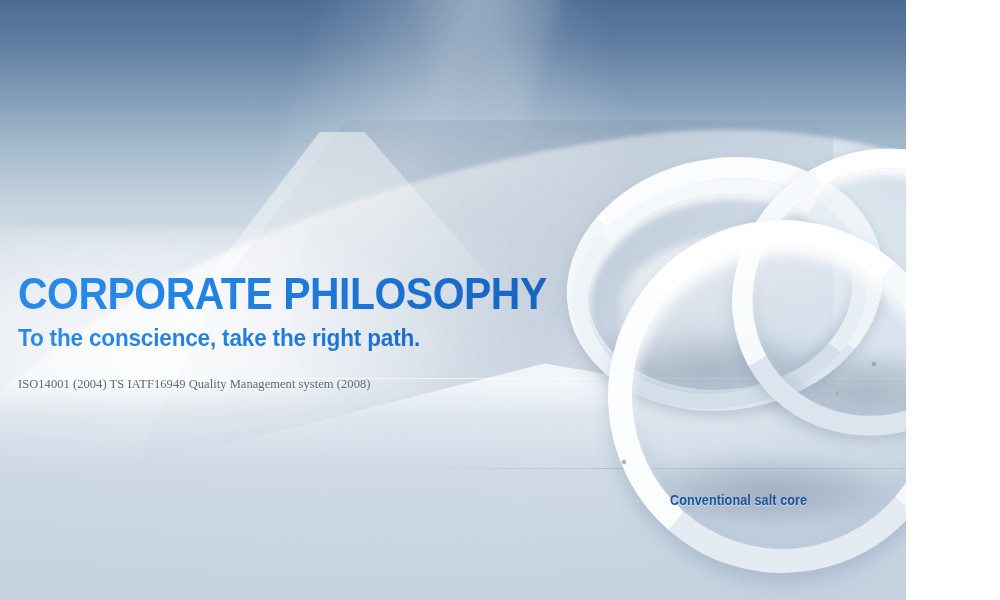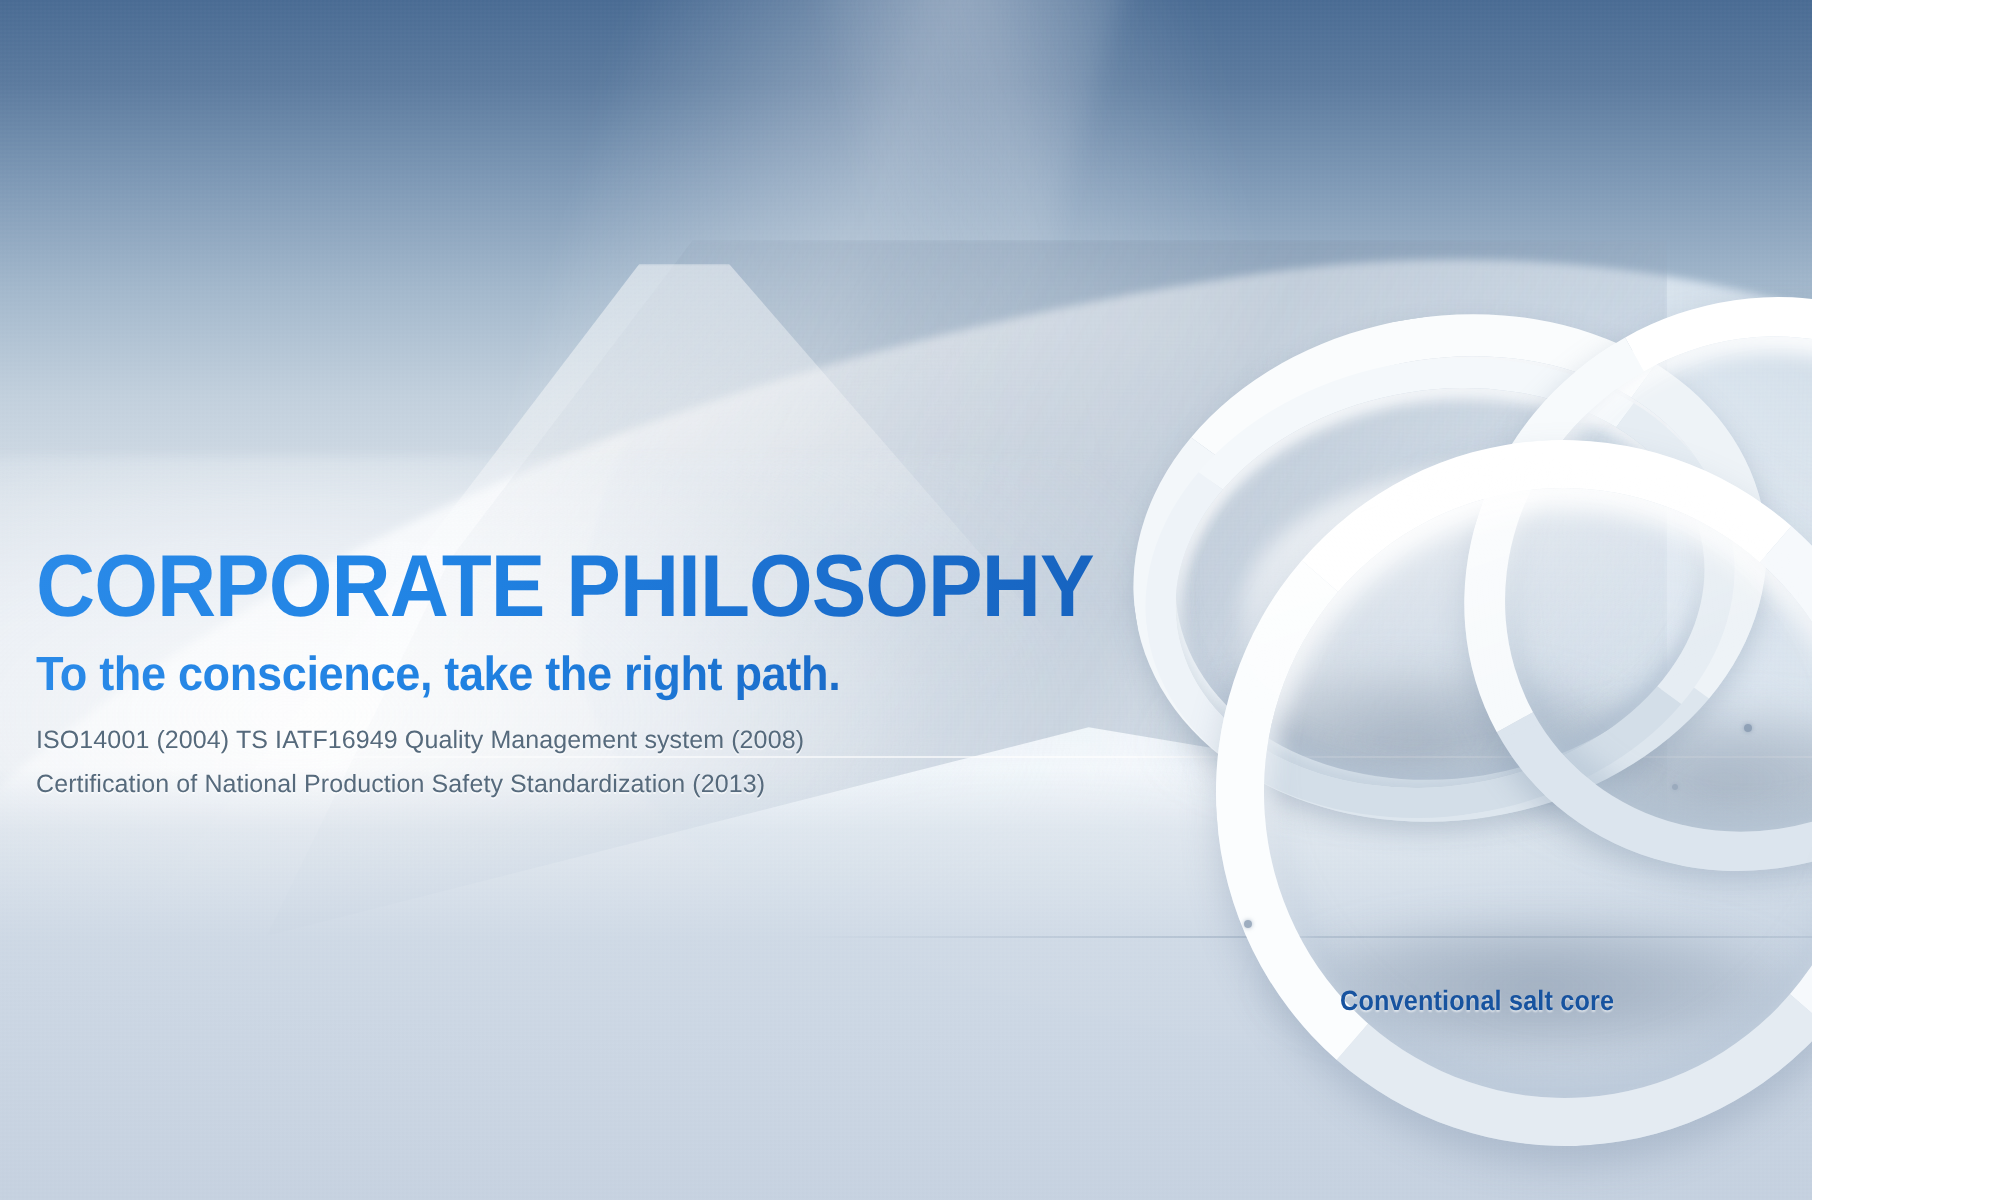--- a/index.html
+++ b/index.html
@@ -287,21 +287,21 @@
     transform: scaleX(0.94);
     transform-origin: left center;
     white-space: nowrap;
     background-image: linear-gradient(100deg, #2a8ae8 0%, #2081e1 38%, #1a6bc8 70%, #14529f 100%);
     -webkit-background-clip: text;
     background-clip: text;
     color: transparent;
     -webkit-text-fill-color: transparent;
   }
 
-  .certs { margin-top: 8px; }
+  .certs { margin-top: 22px; font-family: Liberation Serif, serif; }
   .cert-line {
     font-size: 12.5px;
     line-height: 22px;
     color: #566a7c;
     letter-spacing: 0.05px;
     white-space: nowrap;
     text-shadow: 0 1px 0 rgba(255,255,255,0.6);
   }
 
   
@@ -353,19 +353,18 @@
     <div class="pinhole ph-3"></div>
   </div>
 
   <div class="text-block">
     <h1 class="headline">CORPORATE PHILOSOPHY</h1>
 
     <p class="subhead">To the conscience, take the right path.</p>
 
     <div class="certs">
       <div class="cert-line">ISO14001 (2004)  TS IATF16949 Quality Management system (2008)</div>
-      <div class="cert-line">Certification of National Production Safety Standardization (2013)</div>
     </div>
   </div>
 
   <div class="caption">Conventional salt core</div>
 
 </div>
 
 </body></html>

